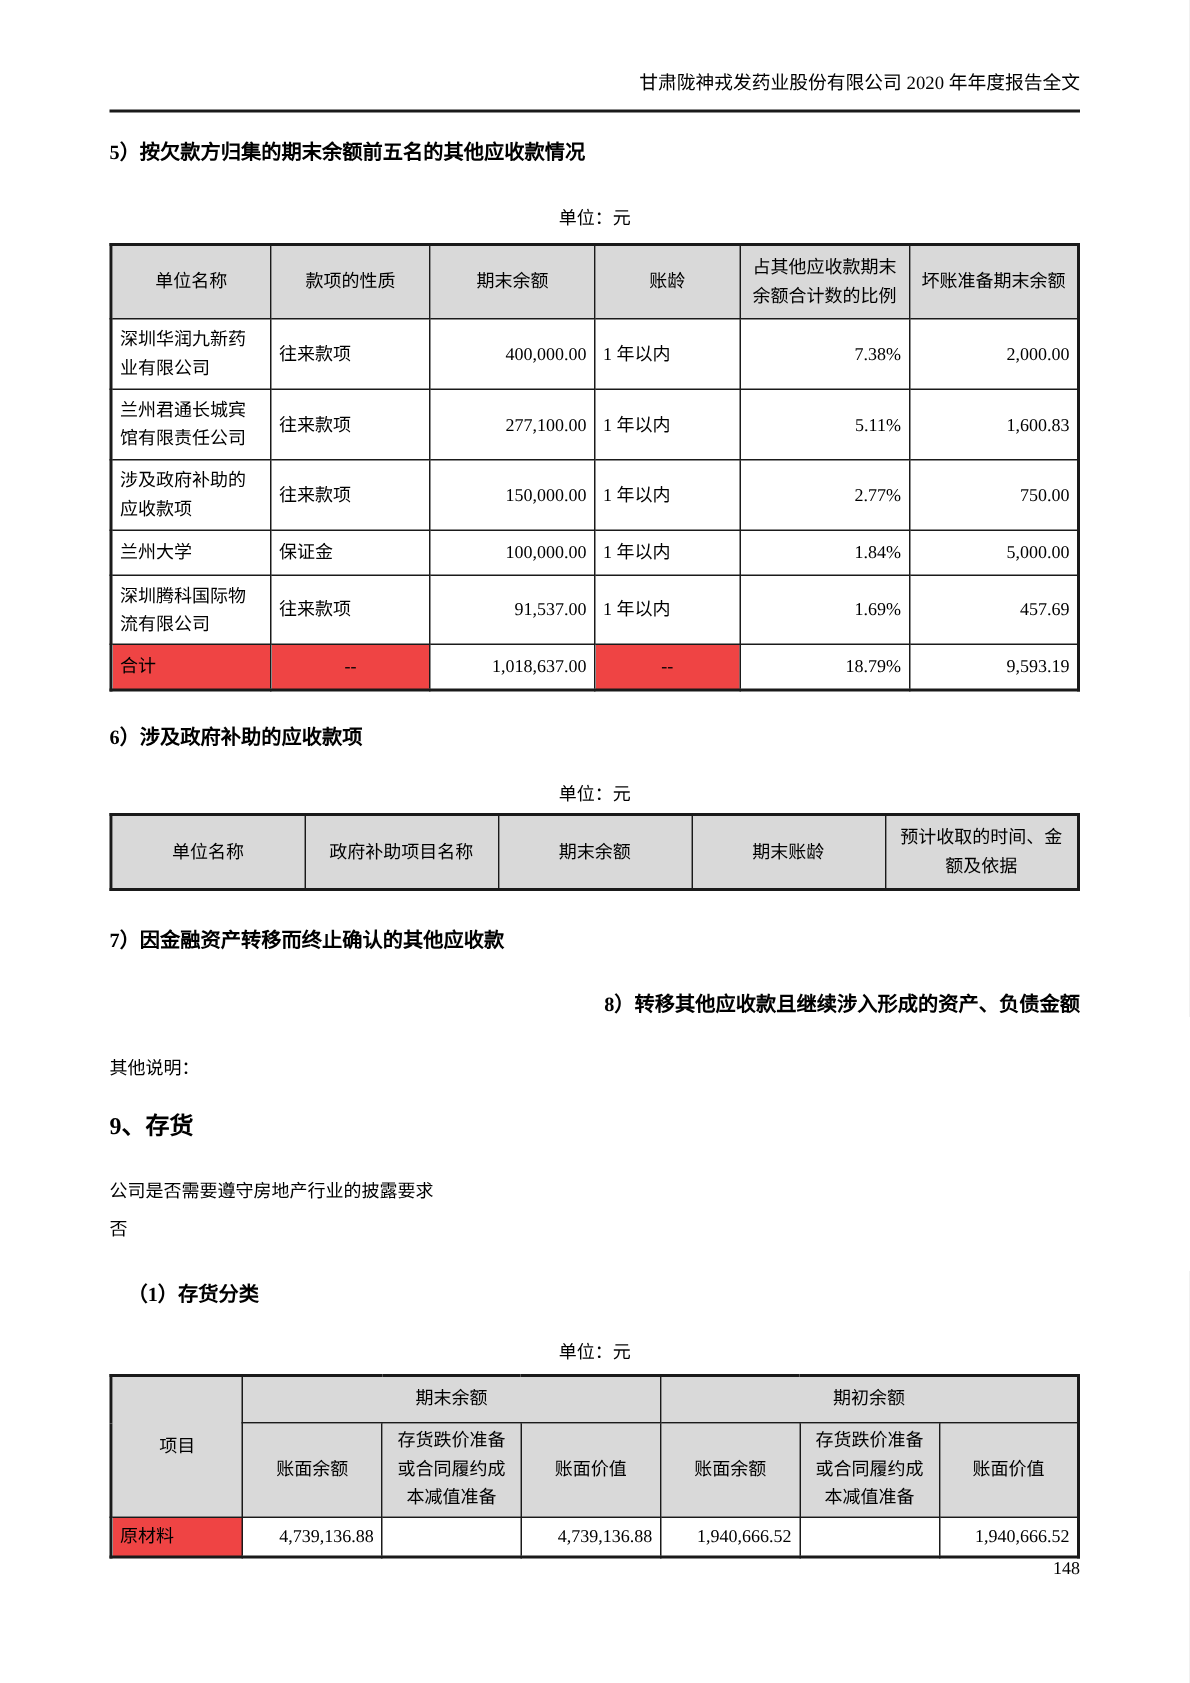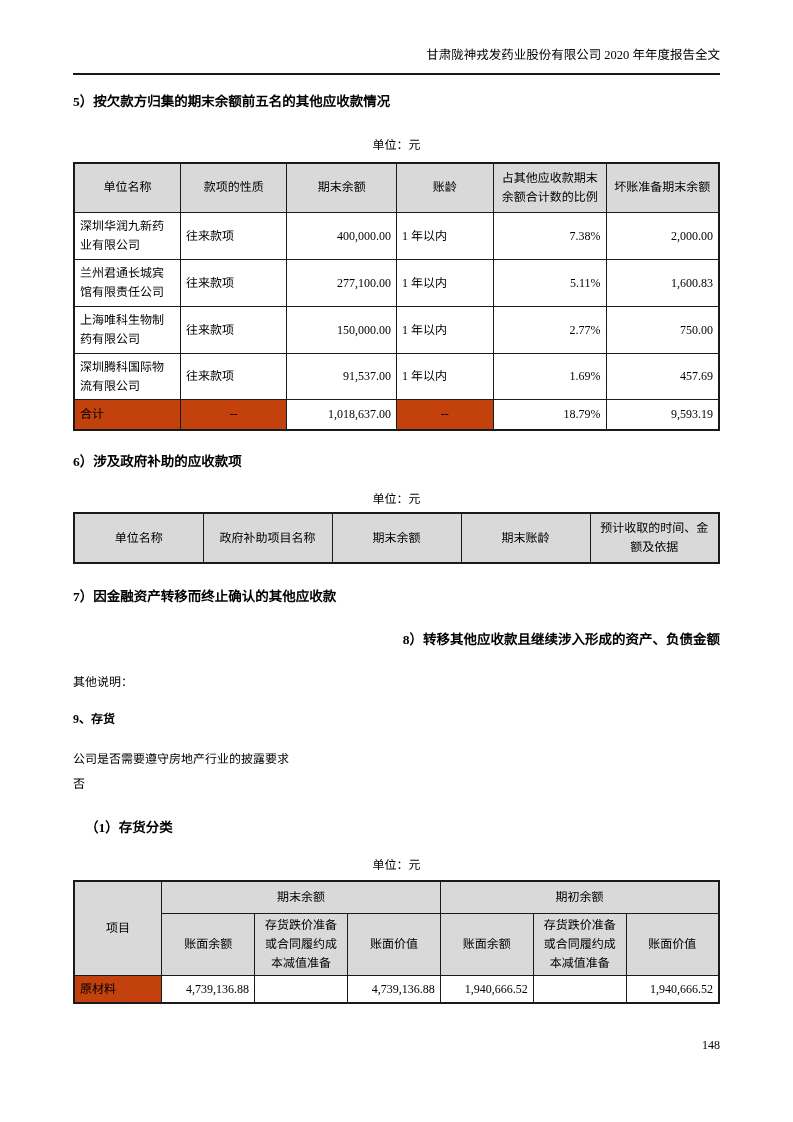--- a/index.html
+++ b/index.html
@@ -15,21 +15,21 @@
     padding-top:47px; padding-bottom:10px;
     border-bottom:2px solid #1a1a1a;
     text-align:right; font-size:12.5px; line-height:1.3;
   }
 
   .sec-title { font-size:13.5px; font-weight:bold; line-height:1.3; }
   .t5  { margin-top:18px; }
   .t6  { margin-top:22px; }
   .t7  { margin-top:24px; }
   .t8  { margin-top:25px;text-align:right; }
-  .t9  { margin-top:21px; font-size:12px; }
+  .t9  { margin-top:21px; font-size:16px; }
   .tsub1 { margin-top:26px; padding-left:12px; }
 
   .unit { text-align:center; font-size:12px; line-height:1.25; }
   .u1 { margin-top:27px; }
   .u2 { margin-top:22px; }
   .u3 { margin-top:22px; }
 
   .body-text { font-size:12px; line-height:1.3; }
   .note { margin-top:27px; }
   .question { margin-top:24px; }
@@ -45,21 +45,21 @@
   th, td {
     border:1px solid #1a1a1a;
     font-size:12px; font-weight:normal;
     padding:2px 5px; vertical-align:middle; line-height:1.6;
     overflow:hidden;
   }
   th { background:#d9d9d9; text-align:center; }
   td.left { text-align:left; }
   td.num  { text-align:right; }
   td.ctr  { text-align:center; }
-  td.gray { background:#c2410c; }
+  td.gray { background:#ef4444; }
 
   tr.h50 { height:50px;padding-left:39px; }
   tr.h47 { height:47px; }
   tr.h46 { height:46px; }
   tr.h30 { height:30px; }
   tr.h32 { height:32px; }
   tr.h60 { height:60px; }
   tr.h27 { height:27px; }
 
   .page-number {
@@ -108,26 +108,34 @@
         </tr>
         <tr class="h47">
           <td class="left">兰州君通长城宾馆有限责任公司</td>
           <td class="left">往来款项</td>
           <td class="num">277,100.00</td>
           <td class="left">1 年以内</td>
           <td class="num">5.11%</td>
           <td class="num">1,600.83</td>
         </tr>
         <tr class="h47">
-          <td class="left">上海唯科生物制药有限公司</td>
+          <td class="left">涉及政府补助的应收款项</td>
           <td class="left">往来款项</td>
           <td class="num">150,000.00</td>
           <td class="left">1 年以内</td>
           <td class="num">2.77%</td>
           <td class="num">750.00</td>
+        </tr>
+        <tr class="h30">
+          <td class="left">兰州大学</td>
+          <td class="left">保证金</td>
+          <td class="num">100,000.00</td>
+          <td class="left">1 年以内</td>
+          <td class="num">1.84%</td>
+          <td class="num">5,000.00</td>
         </tr>
         <tr class="h46">
           <td class="left">深圳腾科国际物流有限公司</td>
           <td class="left">往来款项</td>
           <td class="num">91,537.00</td>
           <td class="left">1 年以内</td>
           <td class="num">1.69%</td>
           <td class="num">457.69</td>
         </tr>
         <tr class="h30">

